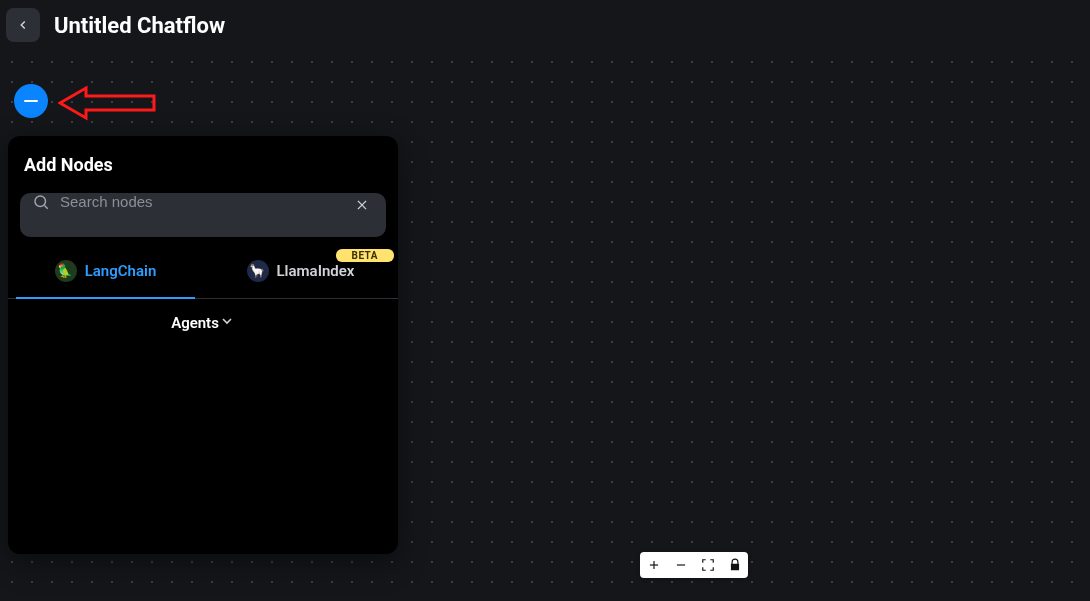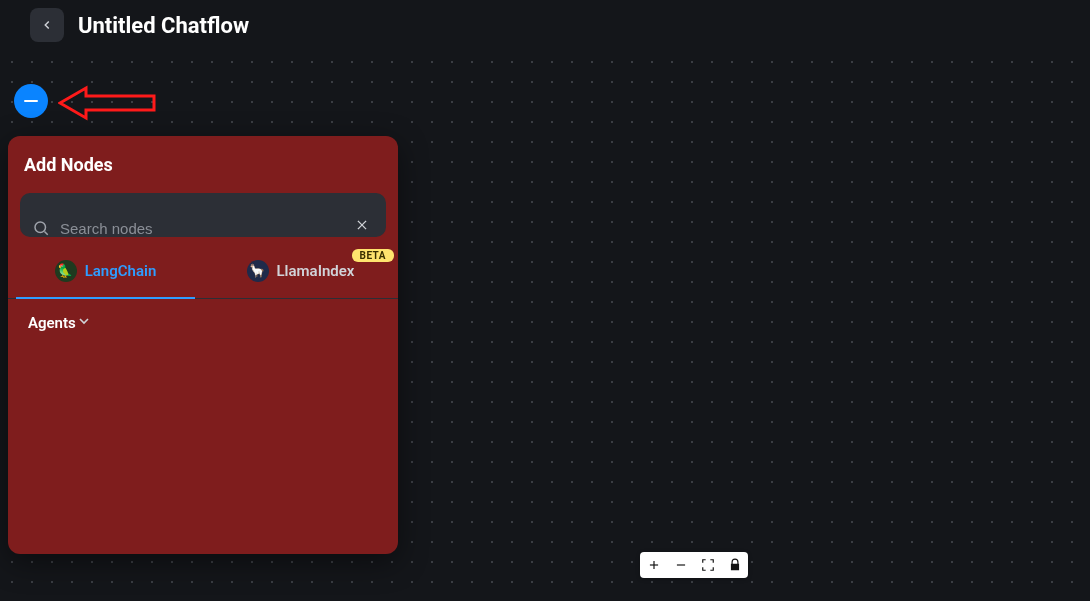--- a/index.html
+++ b/index.html
@@ -12,21 +12,21 @@
     color: #fff;
   }
   .app { position: relative; width: 1090px; height: 601px; }
 
   
   .header {
     position: absolute; top: 0; left: 0; right: 0;
     height: 50px;
     display: flex;
     align-items: center;
-    padding: 0 30px;
+    padding: 0 6px;
     background: #14161a;
   }
   .back-btn {
     width: 34px; height: 34px;
     border-radius: 8px;
     background: #2c2f36;
     display: flex; align-items: center; justify-content: center;
     cursor: pointer;
   }
   .back-btn svg { width: 14px; height: 14px; stroke: #d0d3d8; stroke-width: 2.5; fill: none; }
@@ -62,39 +62,39 @@
     position: absolute; left: 58px; top: 84px;
     width: 100px; height: 38px;
     pointer-events: none;
   }
 
   
   .panel {
     position: absolute;
     left: 8px; top: 136px;
     width: 390px; height: 418px;
-    background: #7f1d1d;
+    background: #000000;
     border-radius: 12px;
     box-shadow: 0 8px 30px rgba(0,0,0,.45);
     display:flex; flex-direction:column;
     overflow: hidden;
   }
   .panel-title {
     padding: 18px 16px 8px 16px;
     font-size: 18px;
     font-weight: 700;
   }
 
   
   .search-wrap {
     margin: 10px 12px 6px 12px;
     height: 44px;
     background: #2c2f36;
     border-radius: 10px;
-    display:flex; align-items:flex-end;
+    display:flex; align-items:flex-start;
     padding: 0 12px;
   }
   .search-wrap svg { width: 18px; height: 18px; stroke: #9ea2aa; stroke-width:2; fill:none; }
   .search-input {
     flex:1; margin-left: 10px;
     background: transparent; border: none; outline: none;
     color:#d0d3d8; font-size: 15px;
   }
   .search-input::placeholder { color:#8b8f97; }
   .search-clear {
@@ -133,36 +133,36 @@
   }
   .tab-icon.lc { background:#1f3a1f; }
   .tab-icon.li { background:#1f2a4a; }
   .badge {
     background:#ffe36e;
     color:#3a2f00;
     font-size:10px;
     font-weight:700;
     letter-spacing: .5px;
     border-radius: 6px;
-    padding: 1px 8px;
+    padding: 1px 16px;
     position:absolute;
     top: 6px; right: 4px;
   }
 
   
   .cat-list {
     flex:1;
     overflow-y: auto;
     position:relative;
   }
   .cat-list::-webkit-scrollbar { width: 8px; }
   .cat-list::-webkit-scrollbar-thumb { background:#3a3d44; border-radius:4px; }
   .cat-item {
     height: 48px;
-    display:flex; align-items:center; justify-content:flex-start;
+    display:flex; align-items:center; justify-content:center;
     padding: 0 20px;
     cursor:pointer;
     border-top: 1px solid #24272d;
     font-size: 15px;
     font-weight: 600;
   }
   .cat-item:first-child { border-top: none; }
   .chev svg { width: 16px; height:16px; stroke:#d0d3d8; stroke-width:2.4; fill:none; }
 
   

